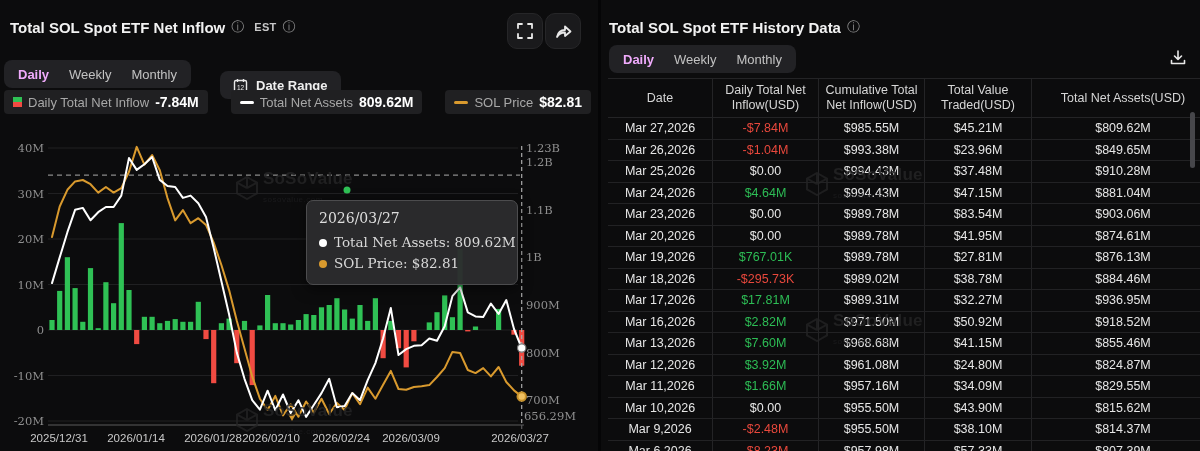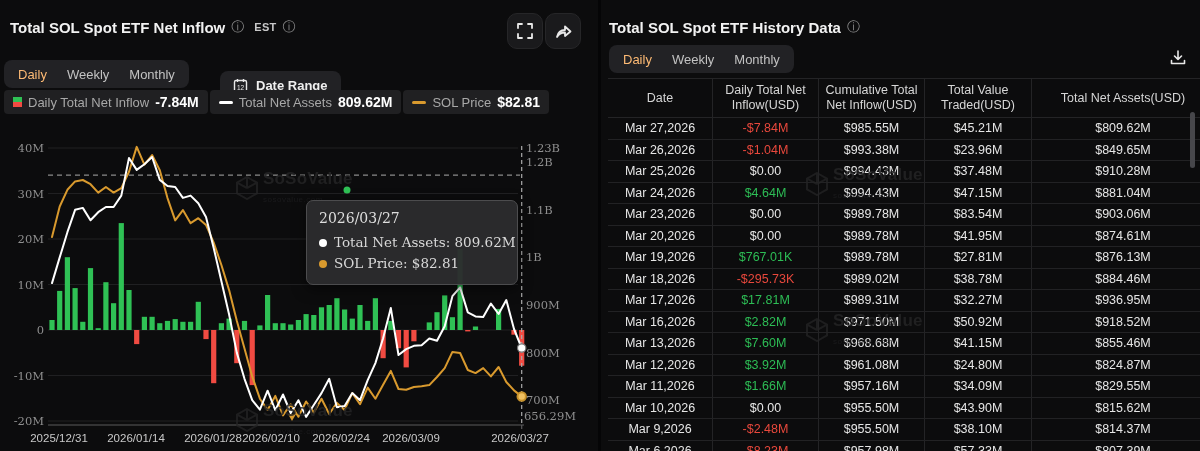--- a/index.html
+++ b/index.html
@@ -12,26 +12,26 @@
   .panel-title{position:absolute;font-size:15px;font-weight:bold;color:#f2f2f2;display:flex;align-items:center;gap:6px;}
   .info-i{color:#8a8a8a;font-size:13px;font-weight:normal;}
   .est{color:#c8c8c8;font-size:11px;font-weight:bold;letter-spacing:.3px;margin-left:4px;}
   
   .iconbtn{position:absolute;width:34px;height:34px;background:#1a1a1c;border:1px solid #262628;border-radius:10px;
     display:flex;align-items:center;justify-content:center;cursor:pointer;}
   .iconbtn svg{stroke:#e8e8e8;fill:none;stroke-width:1.8;stroke-linecap:round;stroke-linejoin:round;}
   
   .tabpill{position:absolute;background:#222225;border-radius:8px;display:flex;align-items:center;padding:3px 4px;height:22px;}
   .tab{font-size:13px;color:#c2c2c2;padding:2px 10px;cursor:pointer;white-space:nowrap;}
-  .tab.active{color:#fdba74;font-weight:normal;}
+  .tab.active{color:#f0abfc;font-weight:bold;}
   .datebtn{position:absolute;background:#222225;border-radius:8px;height:28px;display:flex;align-items:center;
     gap:8px;padding:0 13px;cursor:pointer;margin-top:12px;}
   .datebtn span{font-size:13px;font-weight:bold;color:#efefef;}
   
-  #legend-row{position:absolute;left:4px;top:90px;display:flex;gap:2px;}
+  #legend-row{position:absolute;left:4px;top:90px;display:flex;gap:23px;}
   .chip{background:#202022;border-radius:4px;height:24px;display:flex;align-items:center;gap:6px;padding:0 9px;cursor:pointer;}
   .chip .lbl{font-size:13px;color:#a8a8a8;white-space:nowrap;}
   .chip .val{font-size:14px;color:#fff;font-weight:bold;white-space:nowrap;}
   .sq{width:9px;height:9px;display:inline-block;}
   .dash{width:14px;height:3px;border-radius:2px;display:inline-block;}
   
   #chart-wrap{position:absolute;left:0;top:130px;width:600px;height:321px;}
   
   #tooltip{position:absolute;left:306px;top:200px;width:186px;background:rgba(44,44,46,.96);
     border:1px solid #4c4c4e;border-radius:7px;padding:9px 12px 10px;z-index:5;

